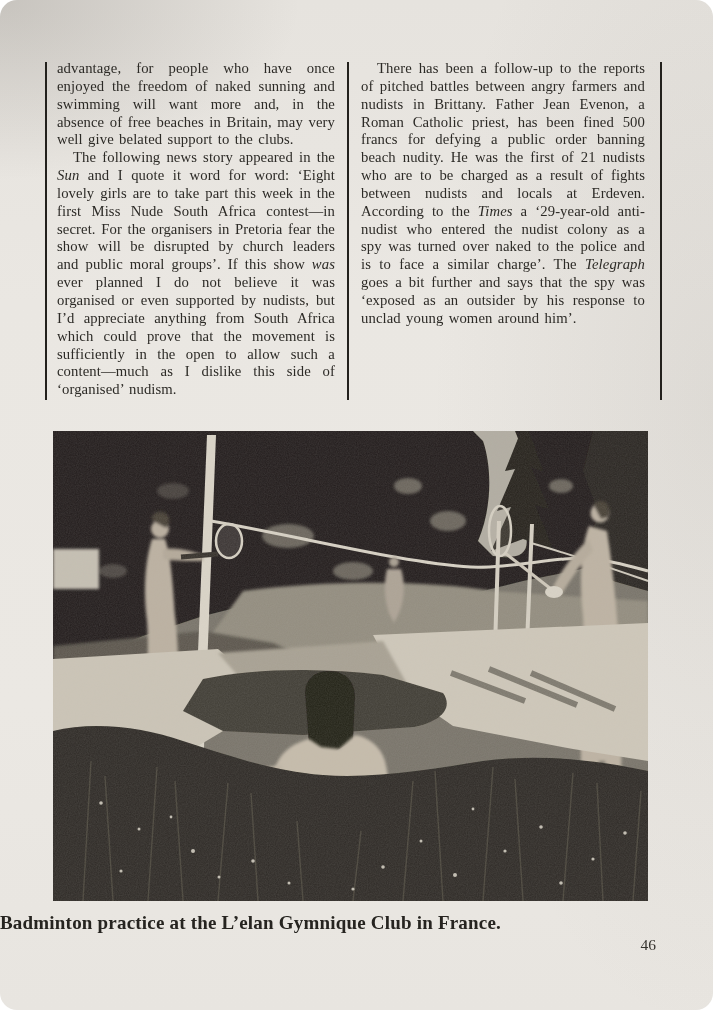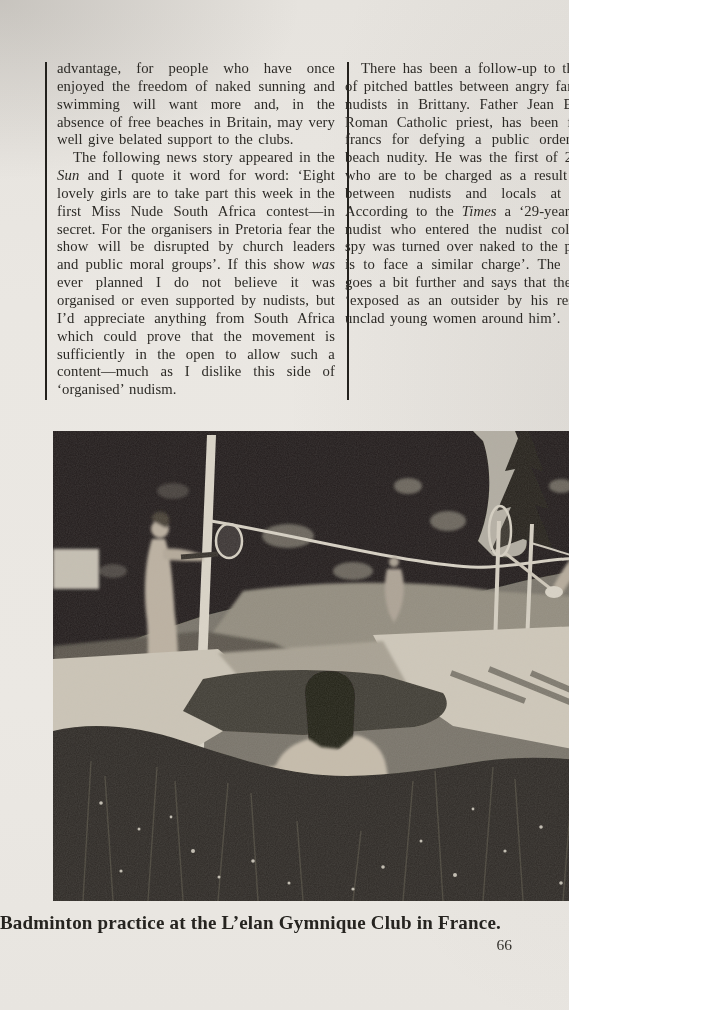--- a/index.html
+++ b/index.html
@@ -1,37 +1,38 @@
 <!DOCTYPE html>
 <html><head>
 <meta charset="utf-8">
 <style>
   html,body { margin:0; padding:0; }
   .page {
     position: relative;
-    width: 569px; height: 1010px;
+    width: 713px; height: 1010px;
     background:
       radial-gradient(ellipse 500px 300px at 0% 0%, rgba(120,115,108,0.28), rgba(120,115,108,0) 60%),
       radial-gradient(ellipse 400px 900px at 100% 40%, rgba(130,125,118,0.12), rgba(130,125,118,0) 70%),
       linear-gradient(180deg, #e6e3de 0%, #eae7e2 30%, #ebe8e3 70%, #e8e5e0 100%);
     font-family: "Liberation Serif", serif;
     color: #2c2a26;
     overflow: hidden;
+    border-radius: 17px;
   }
   .col {
     position: absolute;
     top: 60px;
     font-size: 14.7px;
     line-height: 17.85px;
     text-align: justify;
     word-spacing: 1.6px;
     letter-spacing: 0.1px;
   }
   .col-left  { left: 57px;  width: 278px; }
-  .col-right { left: 345px; width: 284px; }
+  .col-right { left: 361px; width: 284px; }
   .col p { margin: 0; }
   .col p.indent { text-indent: 16px; }
   .vrule {
     position: absolute;
     top: 62px; height: 338px; width: 1.6px;
     background: #23211d;
   }
   .vrule.left   { left: 45px; }
   .vrule.middle { left: 347px; }
   .vrule.right  { left: 660px; }
@@ -207,15 +208,15 @@
           <circle cx="68" cy="440" r="1.6"></circle>
           <circle cx="420" cy="378" r="1.4"></circle>
       </g>
 
       <rect x="0" y="0" width="595" height="470" filter="url(#grain)" opacity="0.5" fill="none"></rect>
     </svg>
   </div>
 
   <div class="caption">Badminton practice at the L’elan Gymnique Club in France.</div>
 
-  <div class="page-number">66</div>
+  <div class="page-number">46</div>
 
 </div>
 
 </body></html>

